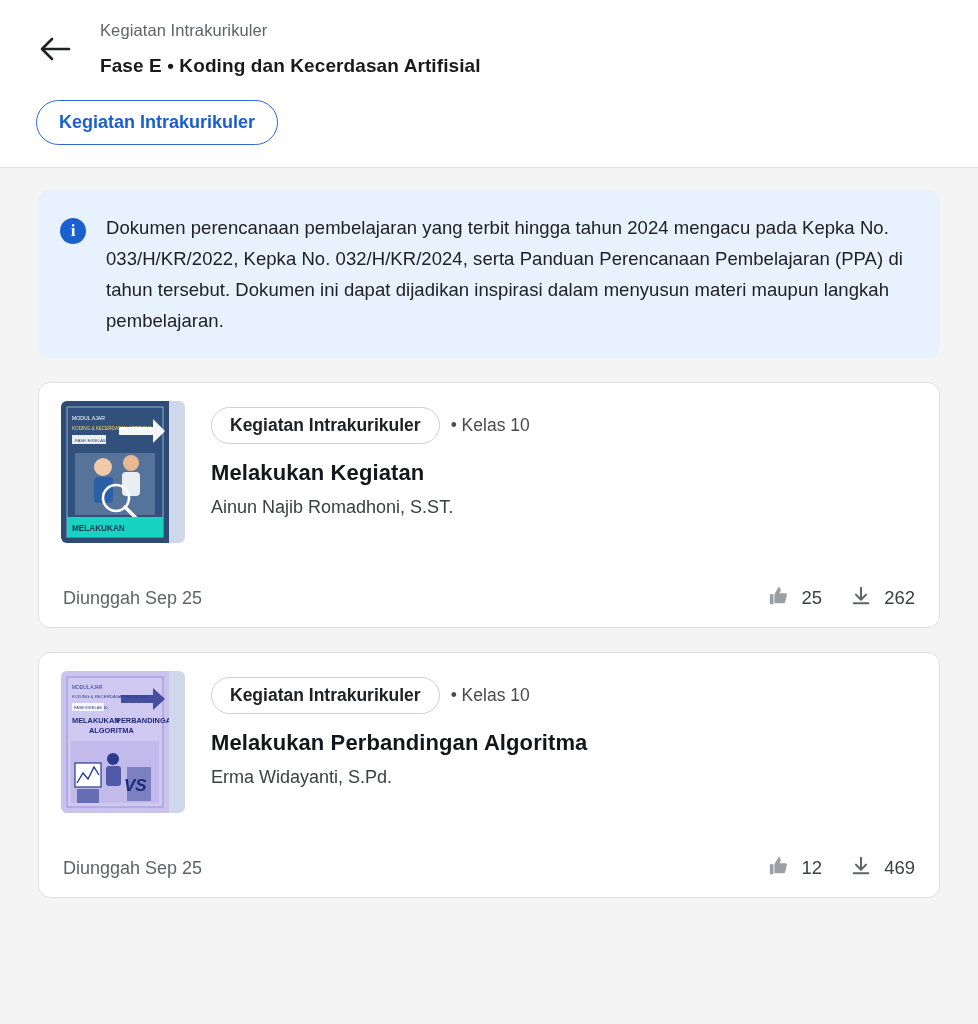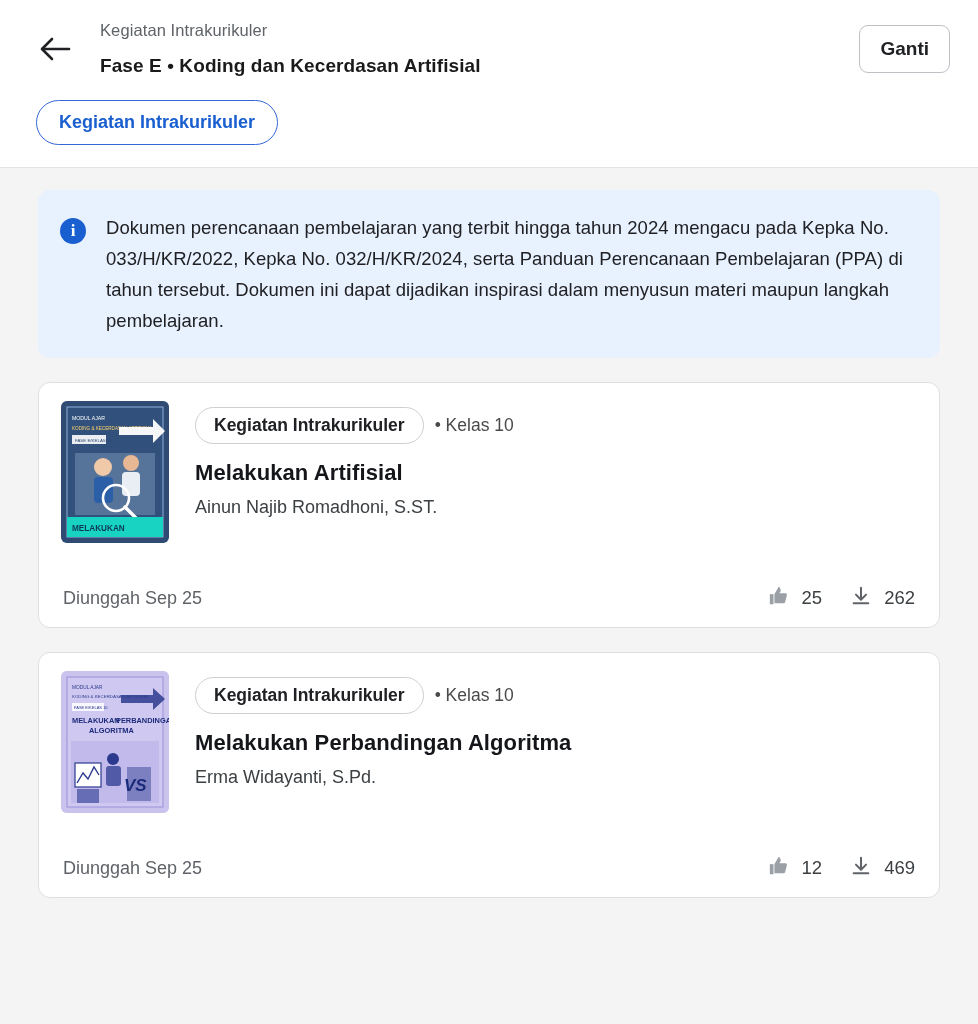--- a/index.html
+++ b/index.html
@@ -144,21 +144,21 @@
     padding: 18px 20px 16px 22px;
     position: relative;
   }
   .card-top {
     display: flex;
     gap: 26px;
     align-items: flex-start;
   }
   .thumb {
     flex: 0 0 auto;
-    width: 108px;
+    width: 124px;
     height: 142px;
     border-radius: 6px;
     overflow: hidden;
     position: relative;
     background: #cfd8ea;
   }
   .thumb svg { display: block; }
   .card-main { flex: 1 1 auto; min-width: 0; padding-top: 6px; }
   .meta-row {
     display: flex;
@@ -230,21 +230,20 @@
         <svg width="32" height="26" viewBox="0 0 32 26" fill="none">
           <path d="M13 3 L3 13 L13 23" stroke="#202124" stroke-width="2.6" stroke-linecap="round" stroke-linejoin="round"></path>
           <path d="M3.5 13 H30" stroke="#202124" stroke-width="2.6" stroke-linecap="round"></path>
         </svg>
       </span>
     </button>
     <div class="header-texts">
       <div class="header-eyebrow">Kegiatan Intrakurikuler</div>
       <div class="header-title">Fase E • Koding dan Kecerdasan Artifisial</div>
     </div>
-    <button class="ganti-btn">Ganti</button>
   </div>
 
   <div class="chips-row">
     <button class="chip-primary">Kegiatan Intrakurikuler</button>
   </div>
 
   <div class="divider"></div>
 
   <div class="content">
 
@@ -273,21 +272,21 @@
             <path d="M64 106 L76 118" stroke="#ffffff" stroke-width="3.4" stroke-linecap="round"></path>
             <rect x="6" y="116" width="96" height="20" fill="#18d3c2"></rect>
             <text x="11" y="130" fill="#0c3a55" font-size="8.2" font-weight="bold" font-family="Liberation Sans, sans-serif">MELAKUKAN</text>
           </svg>
         </div>
         <div class="card-main">
           <div class="meta-row">
             <span class="meta-chip">Kegiatan Intrakurikuler</span>
             <span class="meta-class">• Kelas 10</span>
           </div>
-          <div class="card-title">Melakukan Artifisial</div>
+          <div class="card-title">Melakukan Kegiatan</div>
           <div class="card-author">Ainun Najib Romadhoni, S.ST.</div>
         </div>
       </div>
       <div class="card-bottom">
         <span class="uploaded">Diunggah Sep 25</span>
         <span class="stats">
           <span class="stat">
             <span>
               <svg width="22" height="22" viewBox="0 0 24 24" fill="#9aa0a6">
                 <path d="M2 10h4v11H2z"></path>

